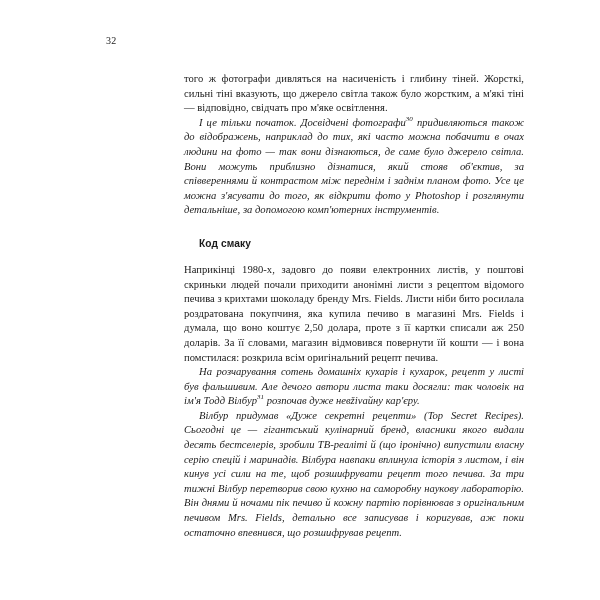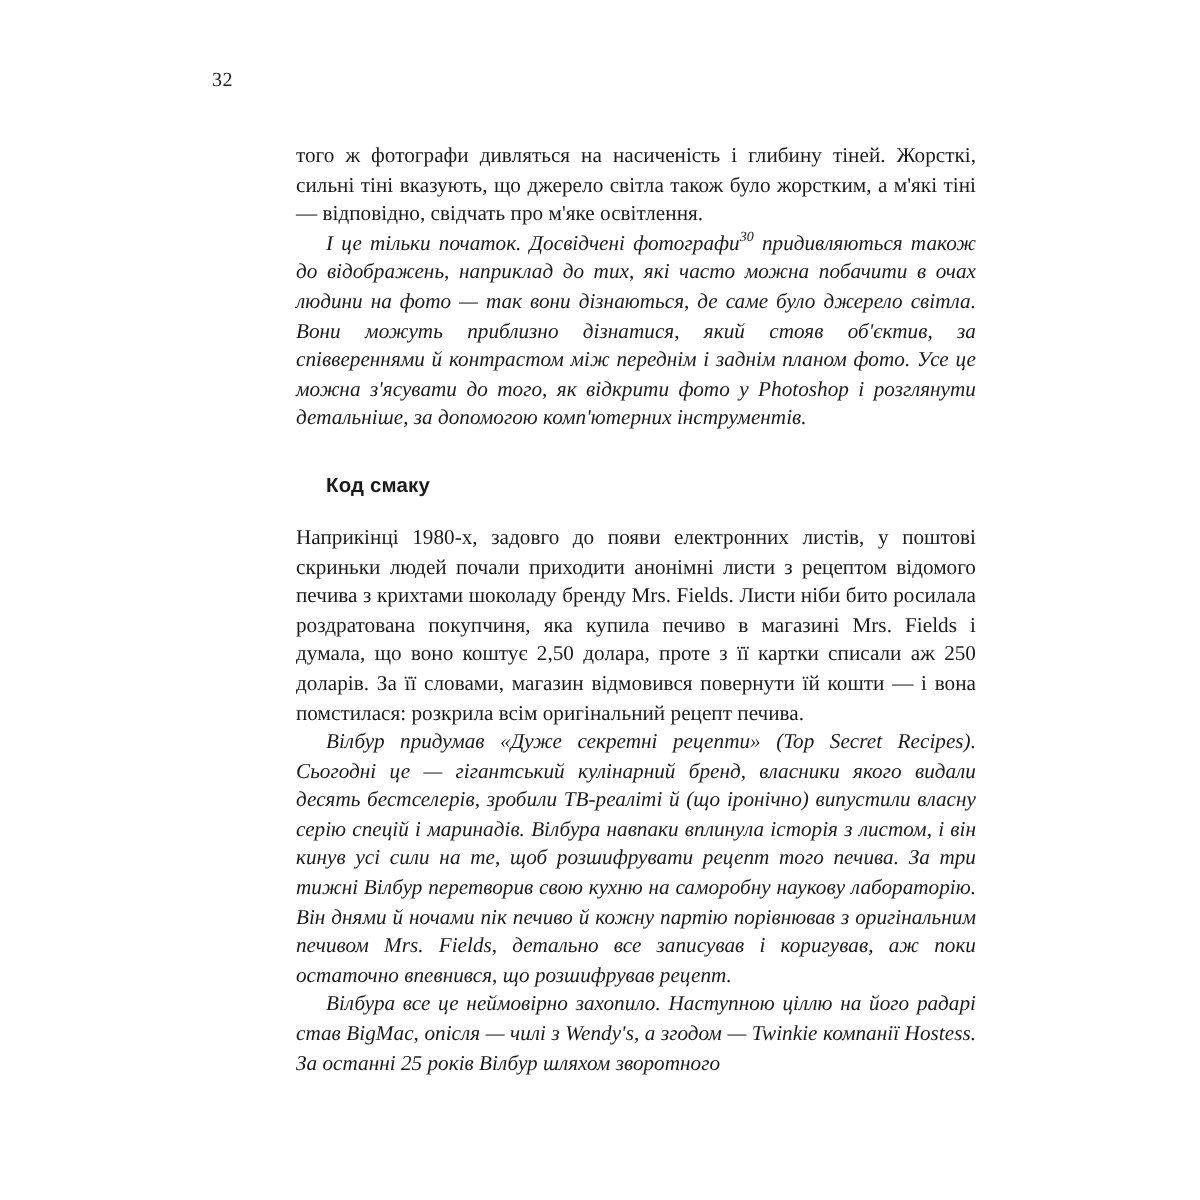--- a/index.html
+++ b/index.html
@@ -38,20 +38,21 @@
     text-align: left;
   }
   .head-title {
     font-style: italic;
     font-size: 9.5px;
     letter-spacing: 0.1px;
     white-space: nowrap;
   }
   .body-col {
     width: 340px;
+    margin-left: 36px;
   }
   p.para {
     margin: 0;
     font-size: 10.6px;
     line-height: 14.6px;
     text-align: justify;
     text-justify: inter-word;
     hyphens: none;
     letter-spacing: 0.01px;
   }
@@ -84,19 +85,19 @@
   <div class="body-col">
 
     <p class="para">того ж фотографи дивляться на насиченість і глибину тіней. Жорсткі, сильні тіні вказують, що джерело світла також було жорстким, а м'які тіні — відповідно, свідчать про м'яке освітлення.</p>
 
     <p class="para indent"><span>І це тільки початок. Досвідчені фотографи</span><sup class="note">30</sup><span> придивляються також до відображень, наприклад до тих, які часто можна побачити в очах людини на фото — так вони дізнаються, де саме було джерело світла. Вони можуть приблизно дізнатися, який стояв об'єктив, за співвереннями й контрастом між переднім і заднім планом фото. Усе це можна з'ясувати до того, як відкрити фото у Photoshop і розглянути детальніше, за допомогою комп'ютерних інструментів.</span></p>
 
     <h2 class="section-title">Код смаку</h2>
 
     <p class="para">Наприкінці 1980-х, задовго до появи електронних листів, у поштові скриньки людей почали приходити анонімні листи з рецептом відомого печива з крихтами шоколаду бренду Mrs. Fields. Листи ніби бито росилала роздратована покупчиня, яка купила печиво в магазині Mrs. Fields і думала, що воно коштує 2,50 долара, проте з її картки списали аж 250 доларів. За її словами, магазин відмовився повернути їй кошти — і вона помстилася: розкрила всім оригінальний рецепт печива.</p>
 
+    <p class="para indent"><span>На розчарування сотень домашніх кухарів і кухарок, рецепт у листі був фальшивим. Але дечого автори листа таки досягли: так чоловік на ім'я Тодд Вілбур</span><sup class="note">31</sup><span> розпочав дуже невživайну кар'єру.</span></p>
 
     <p class="para indent">Вілбур придумав «Дуже секретні рецепти» (Top Secret Recipes). Сьогодні це — гігантський кулінарний бренд, власники якого видали десять бестселерів, зробили ТВ-реаліті й (що іронічно) випустили власну серію спецій і маринадів. Вілбура навпаки вплинула історія з листом, і він кинув усі сили на те, щоб розшифрувати рецепт того печива. За три тижні Вілбур перетворив свою кухню на саморобну наукову лабораторію. Він днями й ночами пік печиво й кожну партію порівнював з оригінальним печивом Mrs. Fields, детально все записував і коригував, аж поки остаточно впевнився, що розшифрував рецепт.</p>
 
-    <p class="para indent">Вілбура все це неймовірно захопило. Наступною ціллю на його радарі став BigMac, опісля — чилі з Wendy's, а згодом — Twinkie компанії Hostess. За останні 25 років Вілбур шляхом зворотного</p>
 
   </div>
 </div>
 
 </body></html>

